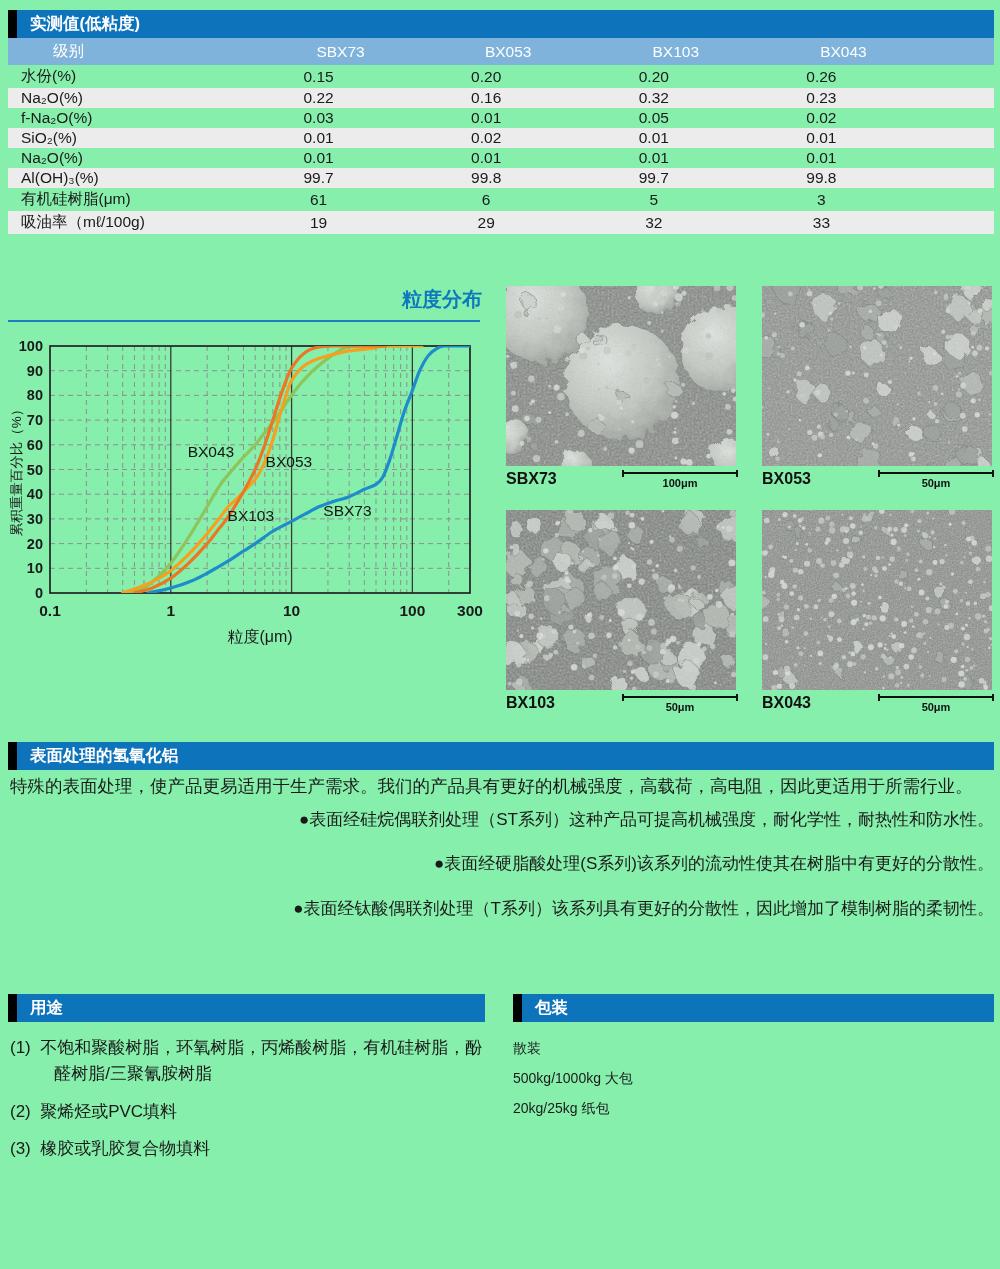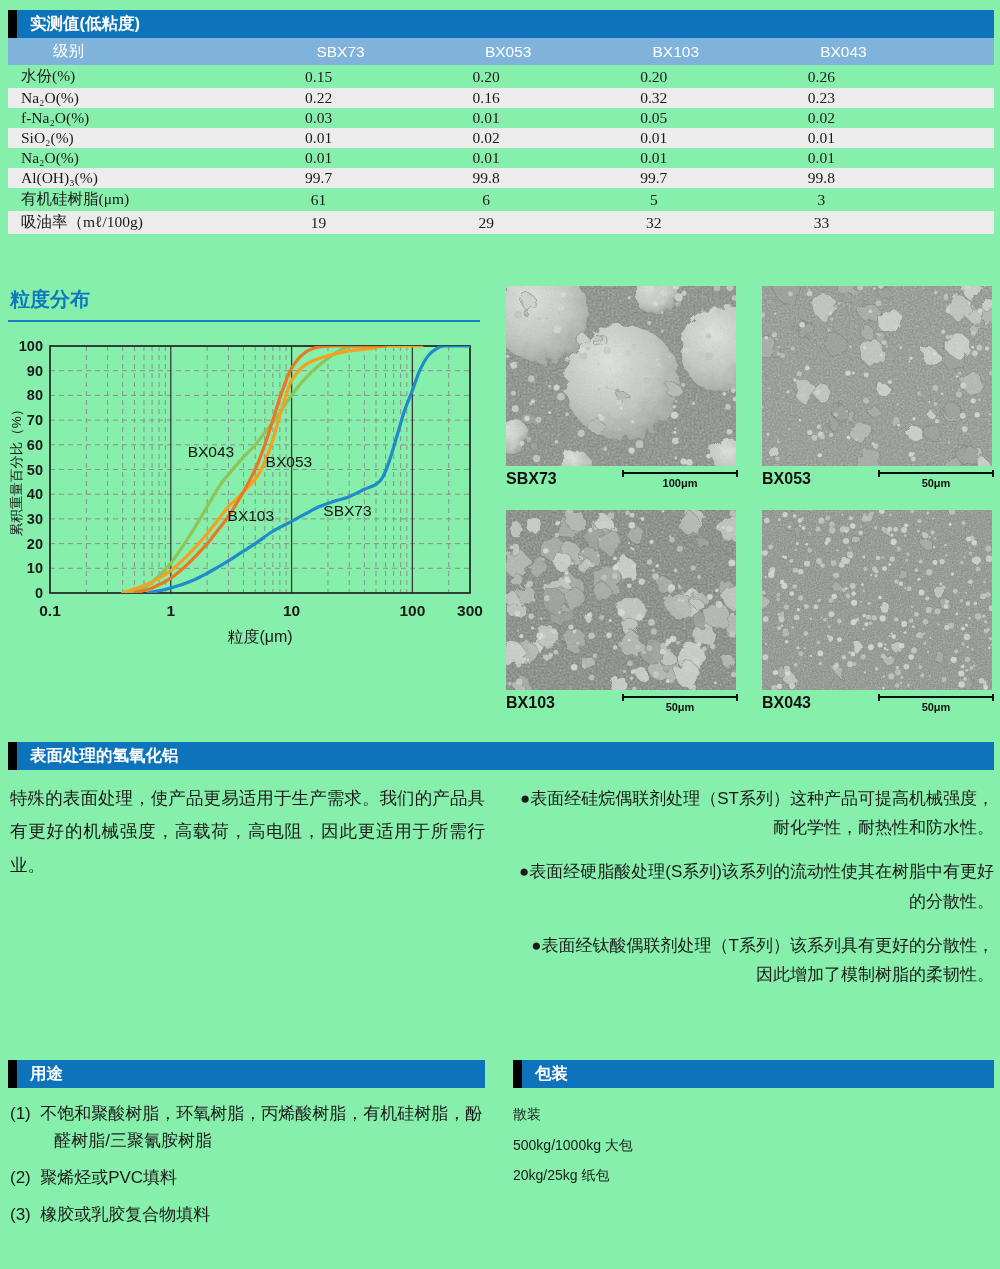--- a/index.html
+++ b/index.html
@@ -7,42 +7,42 @@
   .page{position:relative;width:1000px;height:1269px;background:#86efac;box-sizing:border-box;
         padding:10px 6px 0 8px;overflow:hidden;}
   
   .section-bar{height:28px;background:#0d73ba;border-left:9px solid #000;color:#fff;
                font-size:16.5px;font-weight:700;display:flex;align-items:center;
                padding-left:13px;box-sizing:border-box;}
   
   table.spec{width:100%;border-collapse:collapse;font-size:15.5px;}
   table.spec th{font-weight:400;padding-left:45px;}
   table.spec thead tr{background:#7fb3dc;color:#fff;height:27px;}
-  table.spec tbody tr{height:18px;font-family:Liberation Serif, serif;}
+  table.spec tbody tr{height:18px;}
   table.spec tbody tr:nth-child(even){background:#ececec;}
   .cell-label{text-align:left;padding-left:13px;}
   .cell-val{text-align:center;}
   
   .mid-grid{display:grid;grid-template-columns:474px 1fr;column-gap:24px;margin-top:52px;}
-  .chart-title{color:#0e78be;font-size:20px;font-weight:700;margin:0 0 7px 2px;}
+  .chart-title{color:#0e78be;font-size:20px;font-weight:700;margin:0 0 7px 2px;text-align:right;}
   .chart-rule{border-top:2px solid #1a7fc4;margin:0 2px 14px 0;}
   #psd-chart{display:block;}
   .photos-grid{display:grid;grid-template-columns:230px 230px;column-gap:26px;row-gap:6px;}
   .photo-card svg{display:block;background:#888;}
   .photo-caption{display:flex;justify-content:space-between;align-items:flex-start;
                  height:34px;padding-top:4px;}
   .photo-label{font-size:16px;font-weight:600;color:#111;}
   .scalebar{display:flex;flex-direction:column;align-items:center;width:112px;}
   .sb-line{display:block;width:100%;height:7px;border-left:2px solid #111;
            border-right:2px solid #111;position:relative;}
   .sb-line::after{content:"";position:absolute;left:0;right:0;top:2px;border-top:2.5px solid #111;}
   .sb-text{font-size:11px;font-weight:600;color:#111;}
   
   .treated{margin-top:14px;}
-  .treated-cols{display:grid;grid-template-columns:1fr 1fr;column-gap:32px;margin-top:12px;}
+  .treated-cols{display:grid;grid-template-columns:1fr;column-gap:32px;}
   .treated-intro{font-size:17.5px;line-height:1.9;margin:0 0 0 2px;text-align:justify;}
   .treated-bullets{list-style:none;margin:2px 0 0;padding:0;font-size:17px;line-height:1.72;text-align:right;}
   .treated-bullets li{margin-bottom:15px;padding-left:1.05em;text-indent:-1.05em;}
   
   .bottom-grid{display:grid;grid-template-columns:477px 1fr;column-gap:28px;margin-top:56px;}
   .apps-list{list-style:none;margin:13px 0 0;padding:0 0 0 2px;font-size:17px;line-height:1.55;}
   .apps-list li{margin-bottom:11px;padding-left:2.6em;text-indent:-2.6em;}
   .apps-list .num{margin-right:0.55em;}
   .pack-list{list-style:none;margin:11px 0 0;padding:0;font-size:14px;line-height:2.15;}
 </style>

